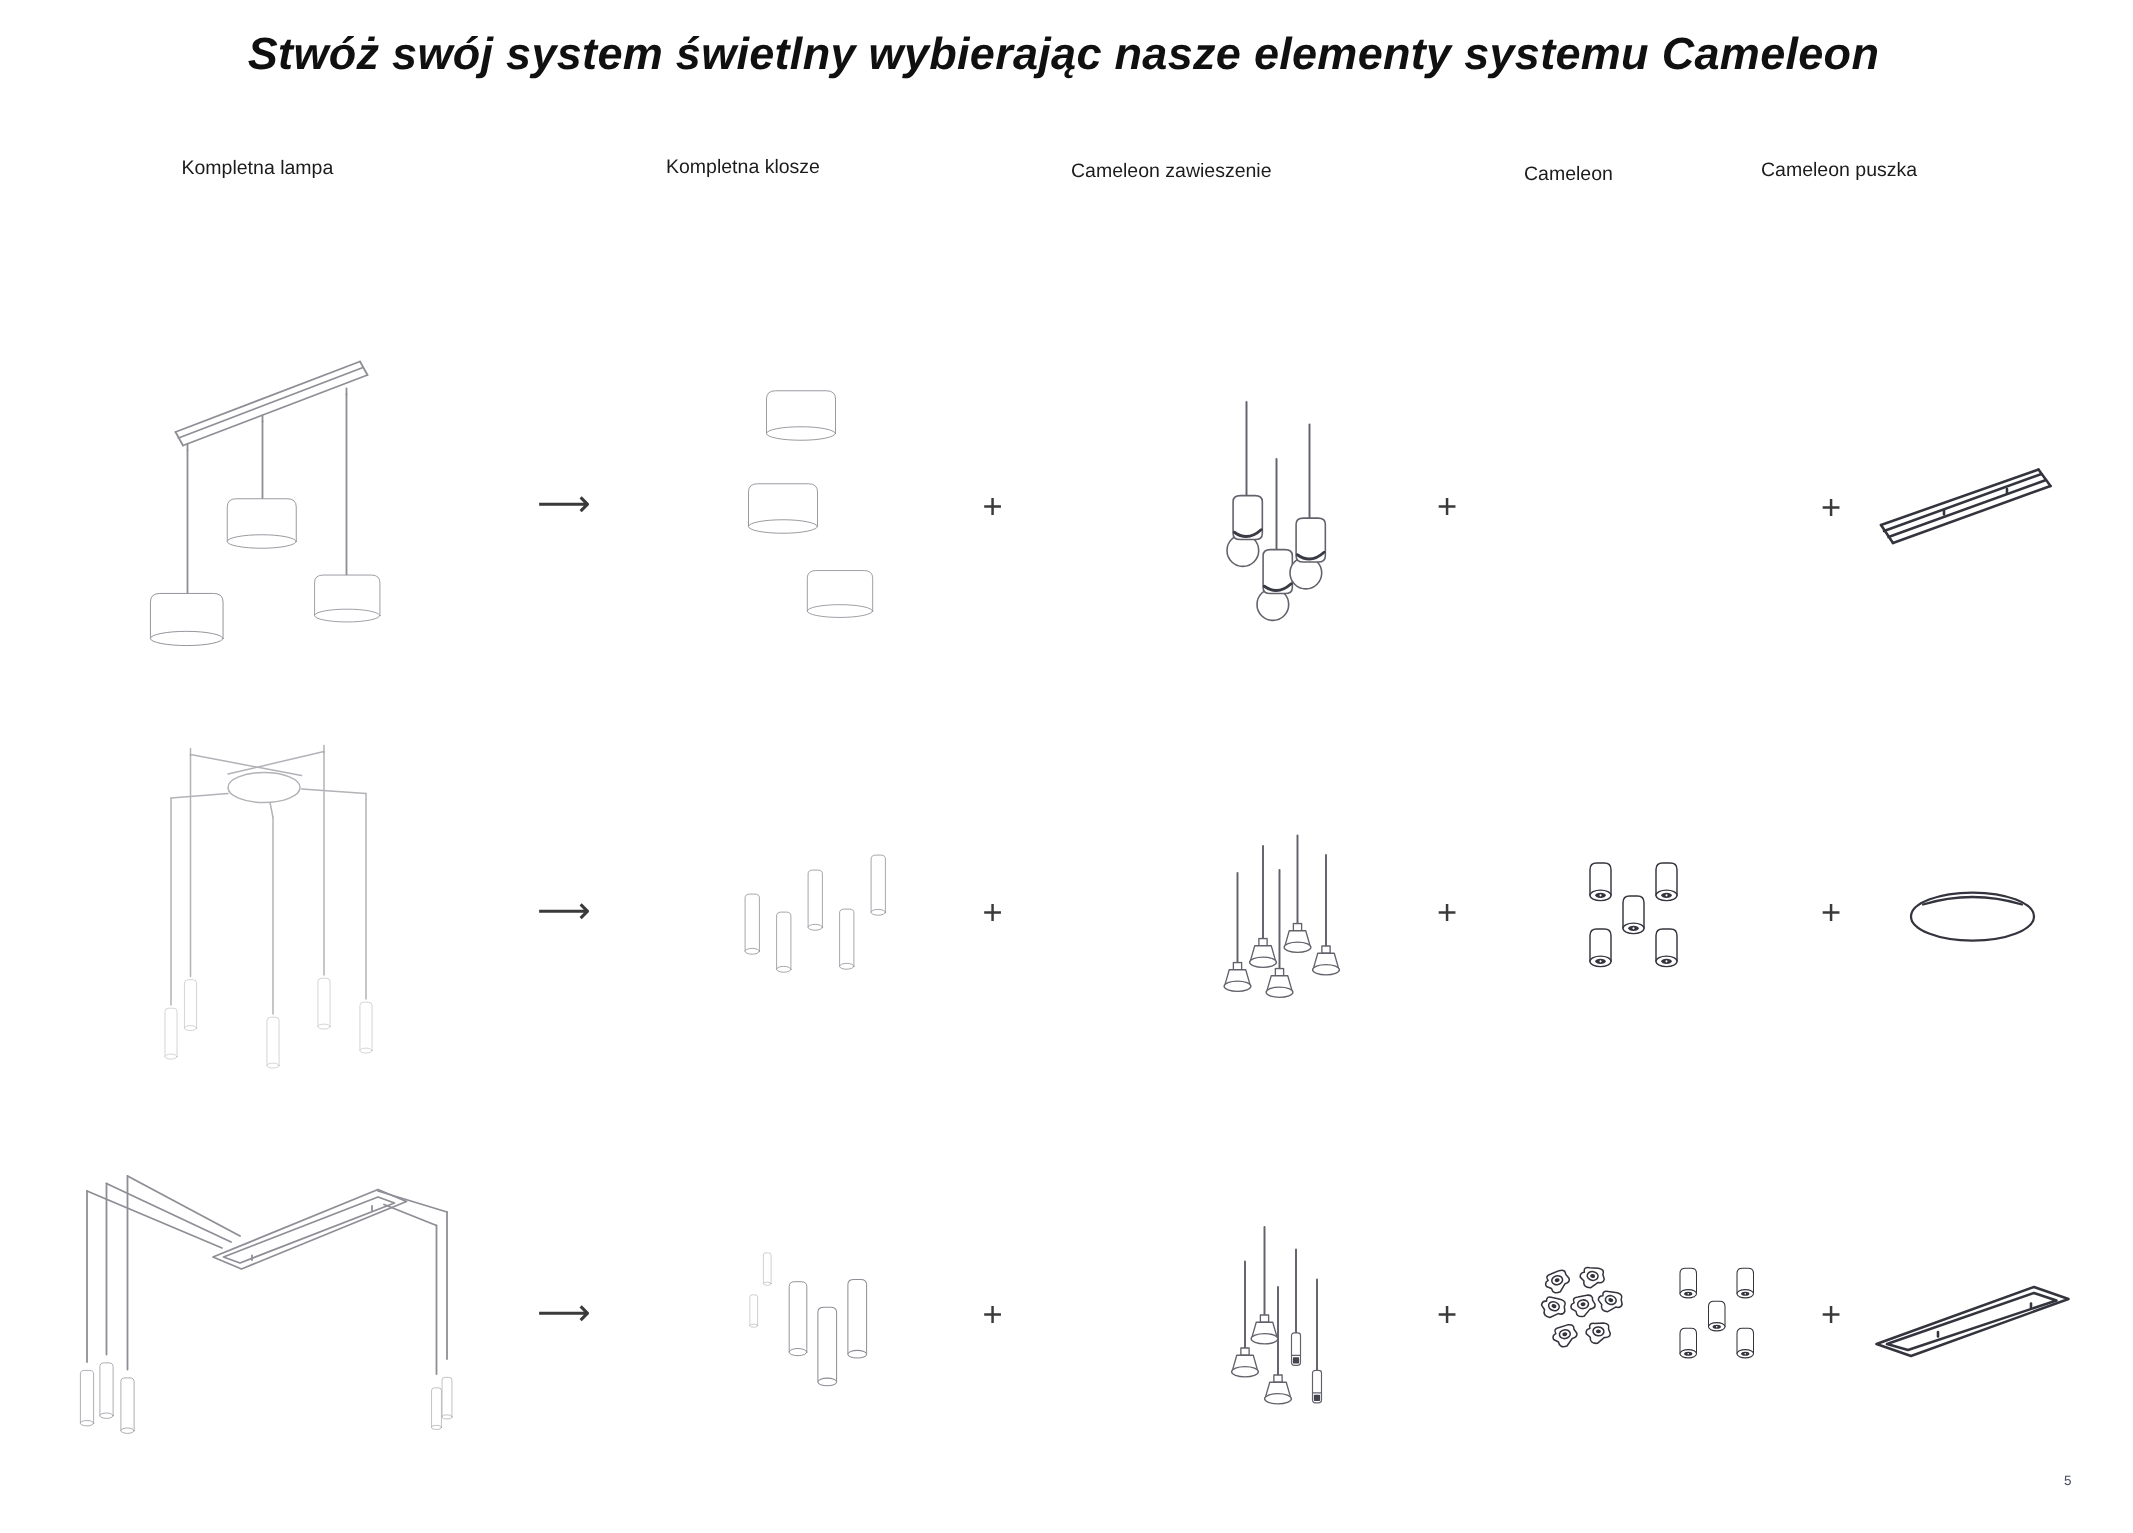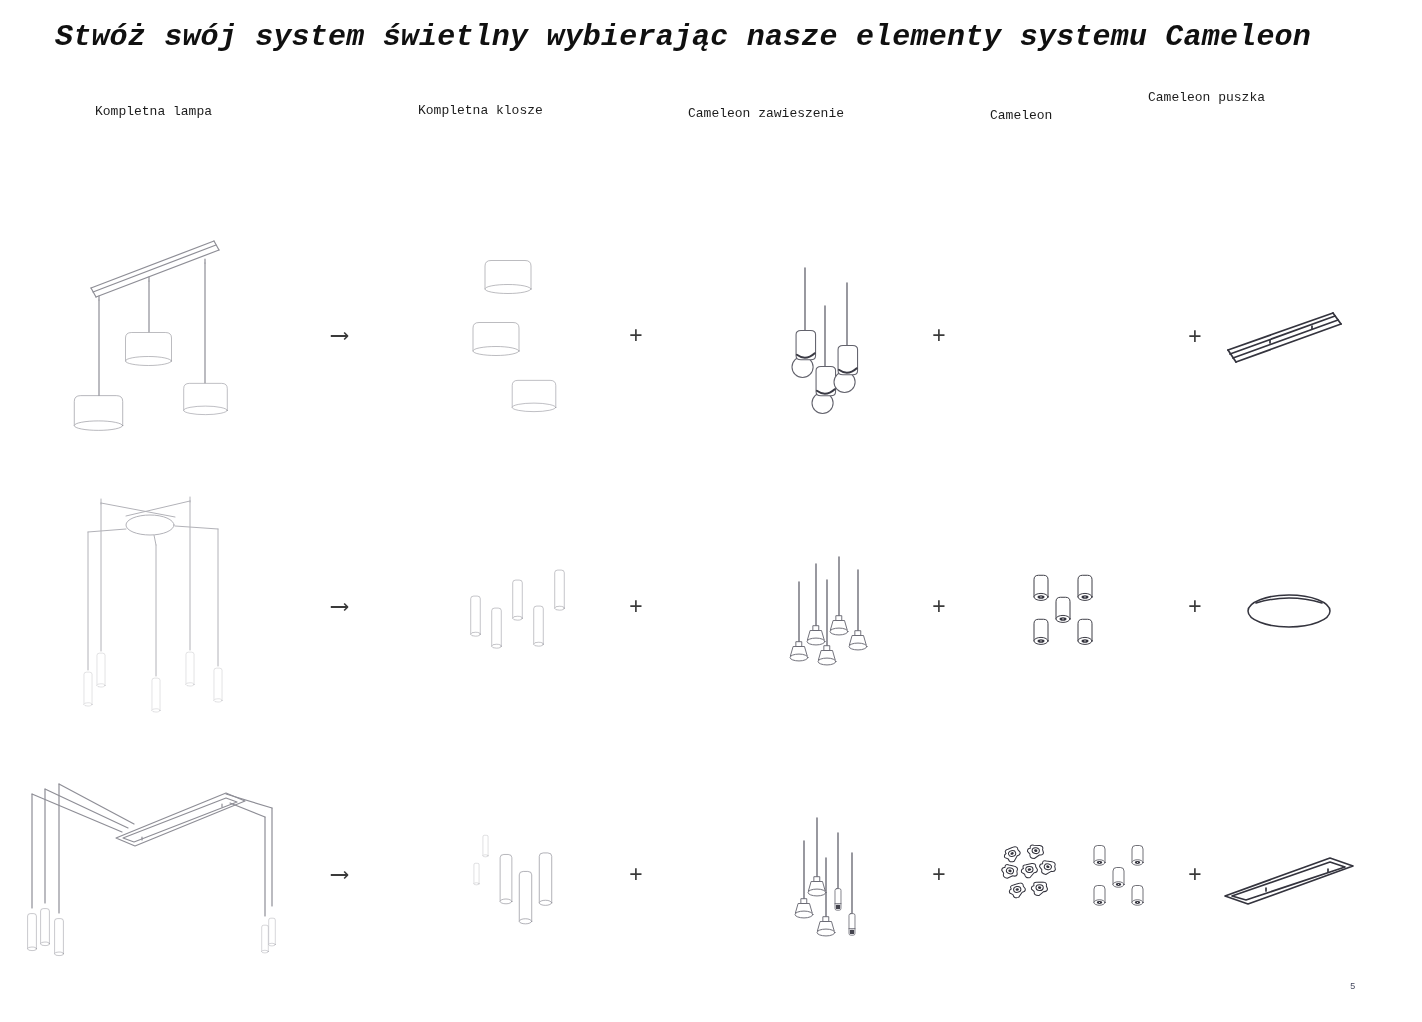--- a/index.html
+++ b/index.html
@@ -1,17 +1,17 @@
 <!DOCTYPE html>
 <html><head>
 <meta charset="utf-8">
 <style>
   html,body{margin:0;padding:0;background:#ffffff;}
   .canvas{position:relative;width:1366px;height:1022px;background:#ffffff;overflow:hidden;
-          font-family:Liberation Mono, monospace;}
+          font-family:Liberation Sans, sans-serif;margin-left:26px;}
   .title{position:absolute;left:0;right:0;top:20px;text-align:center;
          font-size:30px;font-style:italic;font-weight:bold;color:#101010;letter-spacing:.2px;}
   .hdr{position:absolute;font-size:13px;color:#1c1c1c;white-space:nowrap;}
   .arrow{position:absolute;font-size:25px;line-height:1;color:#3a3a3a;}
   .op{position:absolute;font-size:23px;line-height:1;color:#3a3a3a;font-weight:400;}
   svg.art{position:absolute;overflow:visible;fill:none;stroke-linejoin:round;stroke-linecap:round;}
   .art-light {stroke:#8e8e96;stroke-width:1.2;}
   .art-xlight{stroke:#b2b2b8;stroke-width:1;}
   .art-mid   {stroke:#62626c;stroke-width:1.3;}
   .art-dark  {stroke:#34343e;stroke-width:1.7;}
@@ -60,21 +60,21 @@
       </symbol>
     </defs>
   </svg>
 
   <div class="title">Stwóż swój system świetlny wybierając nasze elementy systemu Cameleon</div>
 
   <div class="hdr" style="left:95px;top:104px">Kompletna lampa</div>
   <div class="hdr" style="left:418px;top:103px">Kompletna klosze</div>
   <div class="hdr" style="left:688px;top:106px">Cameleon zawieszenie</div>
   <div class="hdr" style="left:990px;top:108px">Cameleon</div>
-  <div class="hdr" style="left:1148px;top:90px">Cameleon puszka</div>
+  <div class="hdr" style="left:1148px;top:105px">Cameleon puszka</div>
 
   <svg class="art art-light" style="left:58px;top:230px" width="252" height="212" viewBox="0 0 252 212">
     <path d="M33,58 L156,11"></path>
       <path d="M35,62 L158,15"></path>
       <path d="M38,67 L161,20"></path>
     <path d="M33,58 L38,67"></path>
       <path d="M156,11 L161,20"></path>
     <path d="M41,66 v4"></path>
       <path d="M91,47 v4"></path>
       <path d="M147,29 v4"></path>

